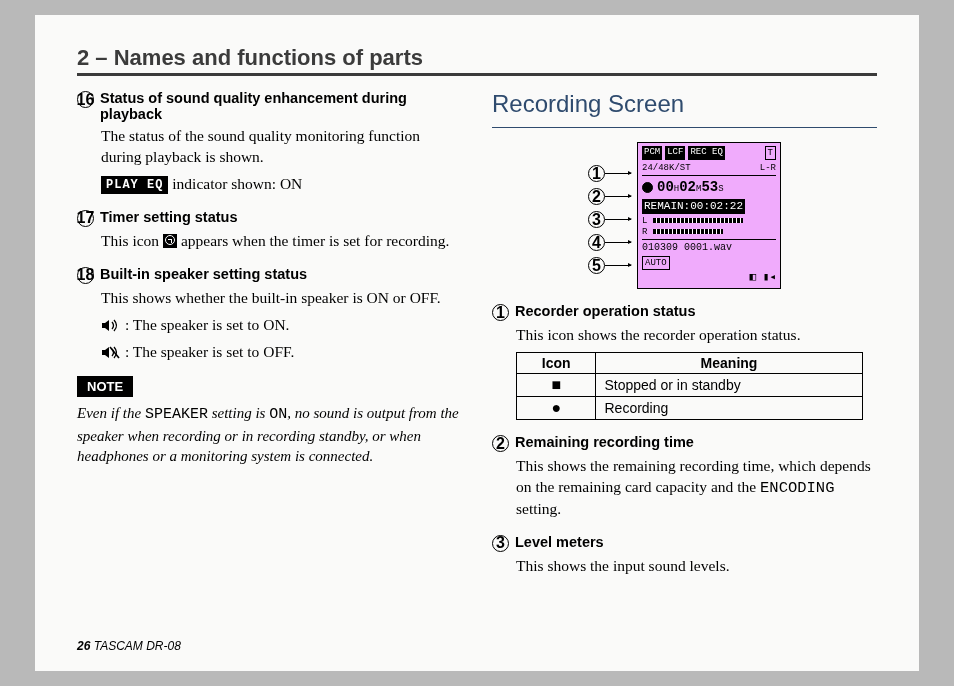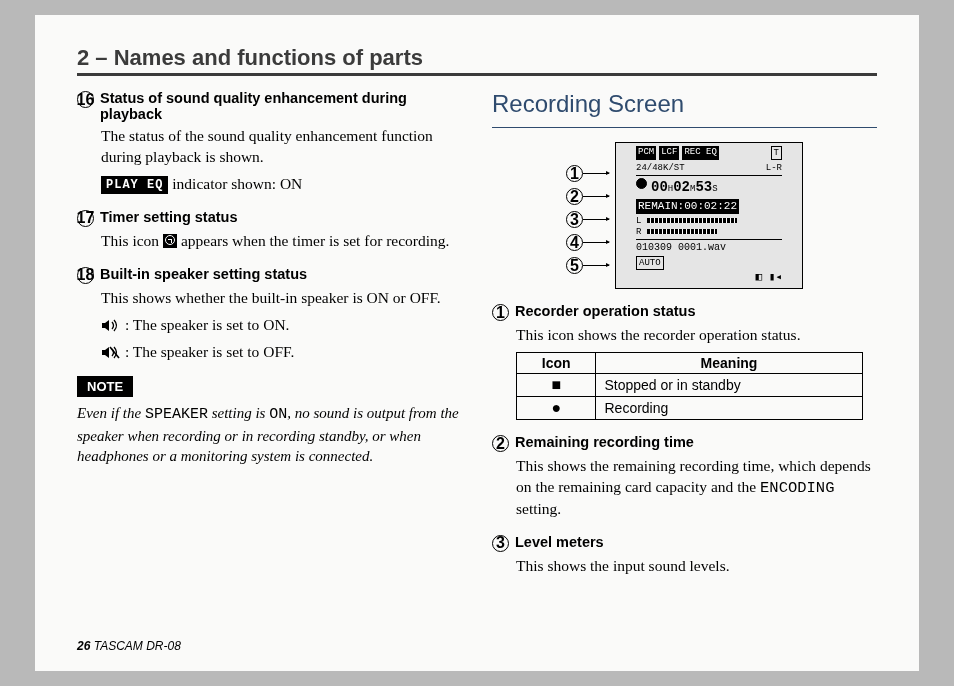--- a/index.html
+++ b/index.html
@@ -166,24 +166,24 @@
     content:"";
     position:absolute;
     right: -1px;
     top: -2px;
     width: 0; height: 0;
     border-left: 4px solid #000;
     border-top: 2.5px solid transparent;
     border-bottom: 2.5px solid transparent;
   }
   .screen {
-    width: 188px;
+    width: 144px;
     border: 1.5px solid #000;
-    background: #e5e5e5;
-    padding: 3px 20px;
+    background: #f0abfc;
+    padding: 3px 4px;
     font-family: "Courier New", monospace;
     font-size: 11px;
     line-height: 1.35;
   }
   .screen .top {
     display:flex;
     gap:3px;
     margin-bottom:2px;
   }
   .screen .pill {
@@ -192,21 +192,21 @@
     padding: 0 2px;
   }
   .screen .row2 {
     display:flex; justify-content:space-between;
     font-size:9px;
     border-bottom:1px solid #000;
     padding-bottom:1px;
     margin-bottom:2px;
   }
   .screen .timerow {
-    display:flex; gap:4px;
+    display:flex; align-items:center; gap:4px;
     font-weight:bold;
     font-size:14px;
     letter-spacing:0;
     margin-bottom:2px;
   }
   .screen .rec-dot {
     width: 11px; height: 11px;
     border: 1.5px solid #000;
     border-radius: 50%;
     background:#000;
@@ -296,21 +296,21 @@
 
   <div class="cols">
 
     <div class="col">
 
       <div class="item">
         <div class="item-head">
           <span class="cnum">16</span>
           <span>Status of sound quality enhancement during playback</span>
         </div>
-        <div class="body serif">The status of the sound quality enhancement function during playback is shown.</div>
+        <div class="body serif">The status of the sound quality monitoring function during playback is shown.</div>
         <div class="body serif">
           <span class="badge">PLAY EQ</span>
           <span>indicator shown: ON</span>
         </div>
       </div>
 
       <div class="item">
         <div class="item-head">
           <span class="cnum">17</span>
           <span>Timer setting status</span>

